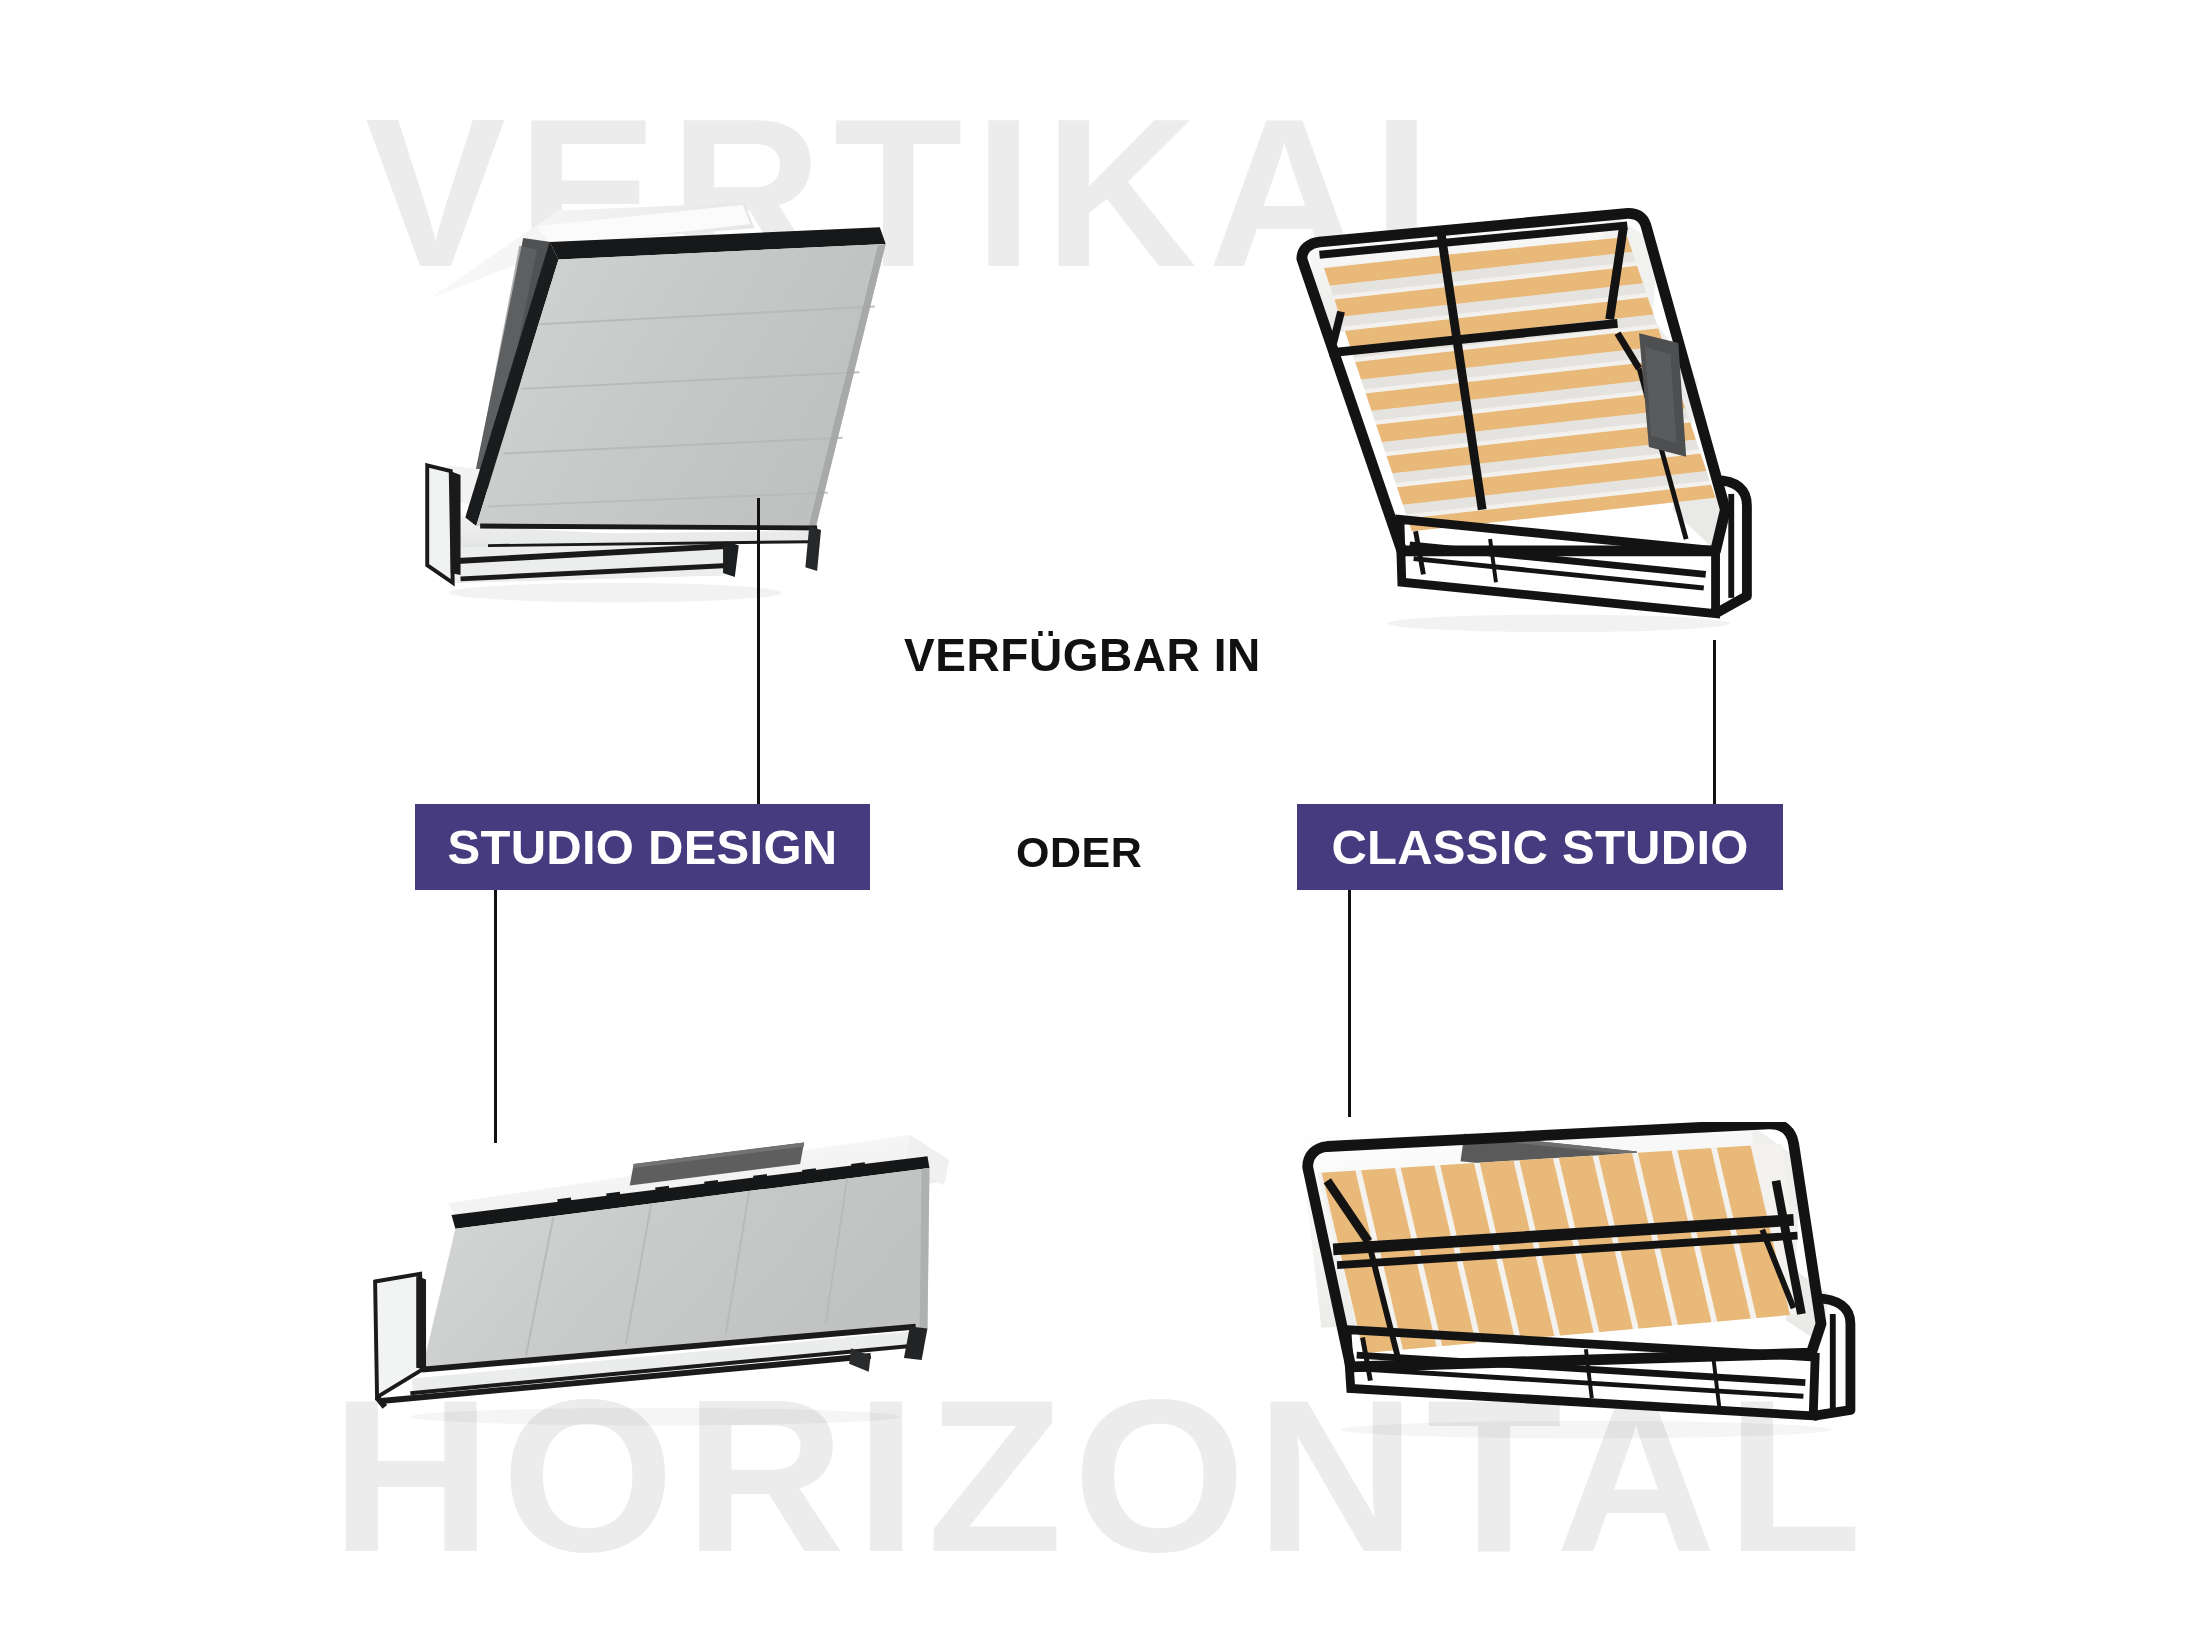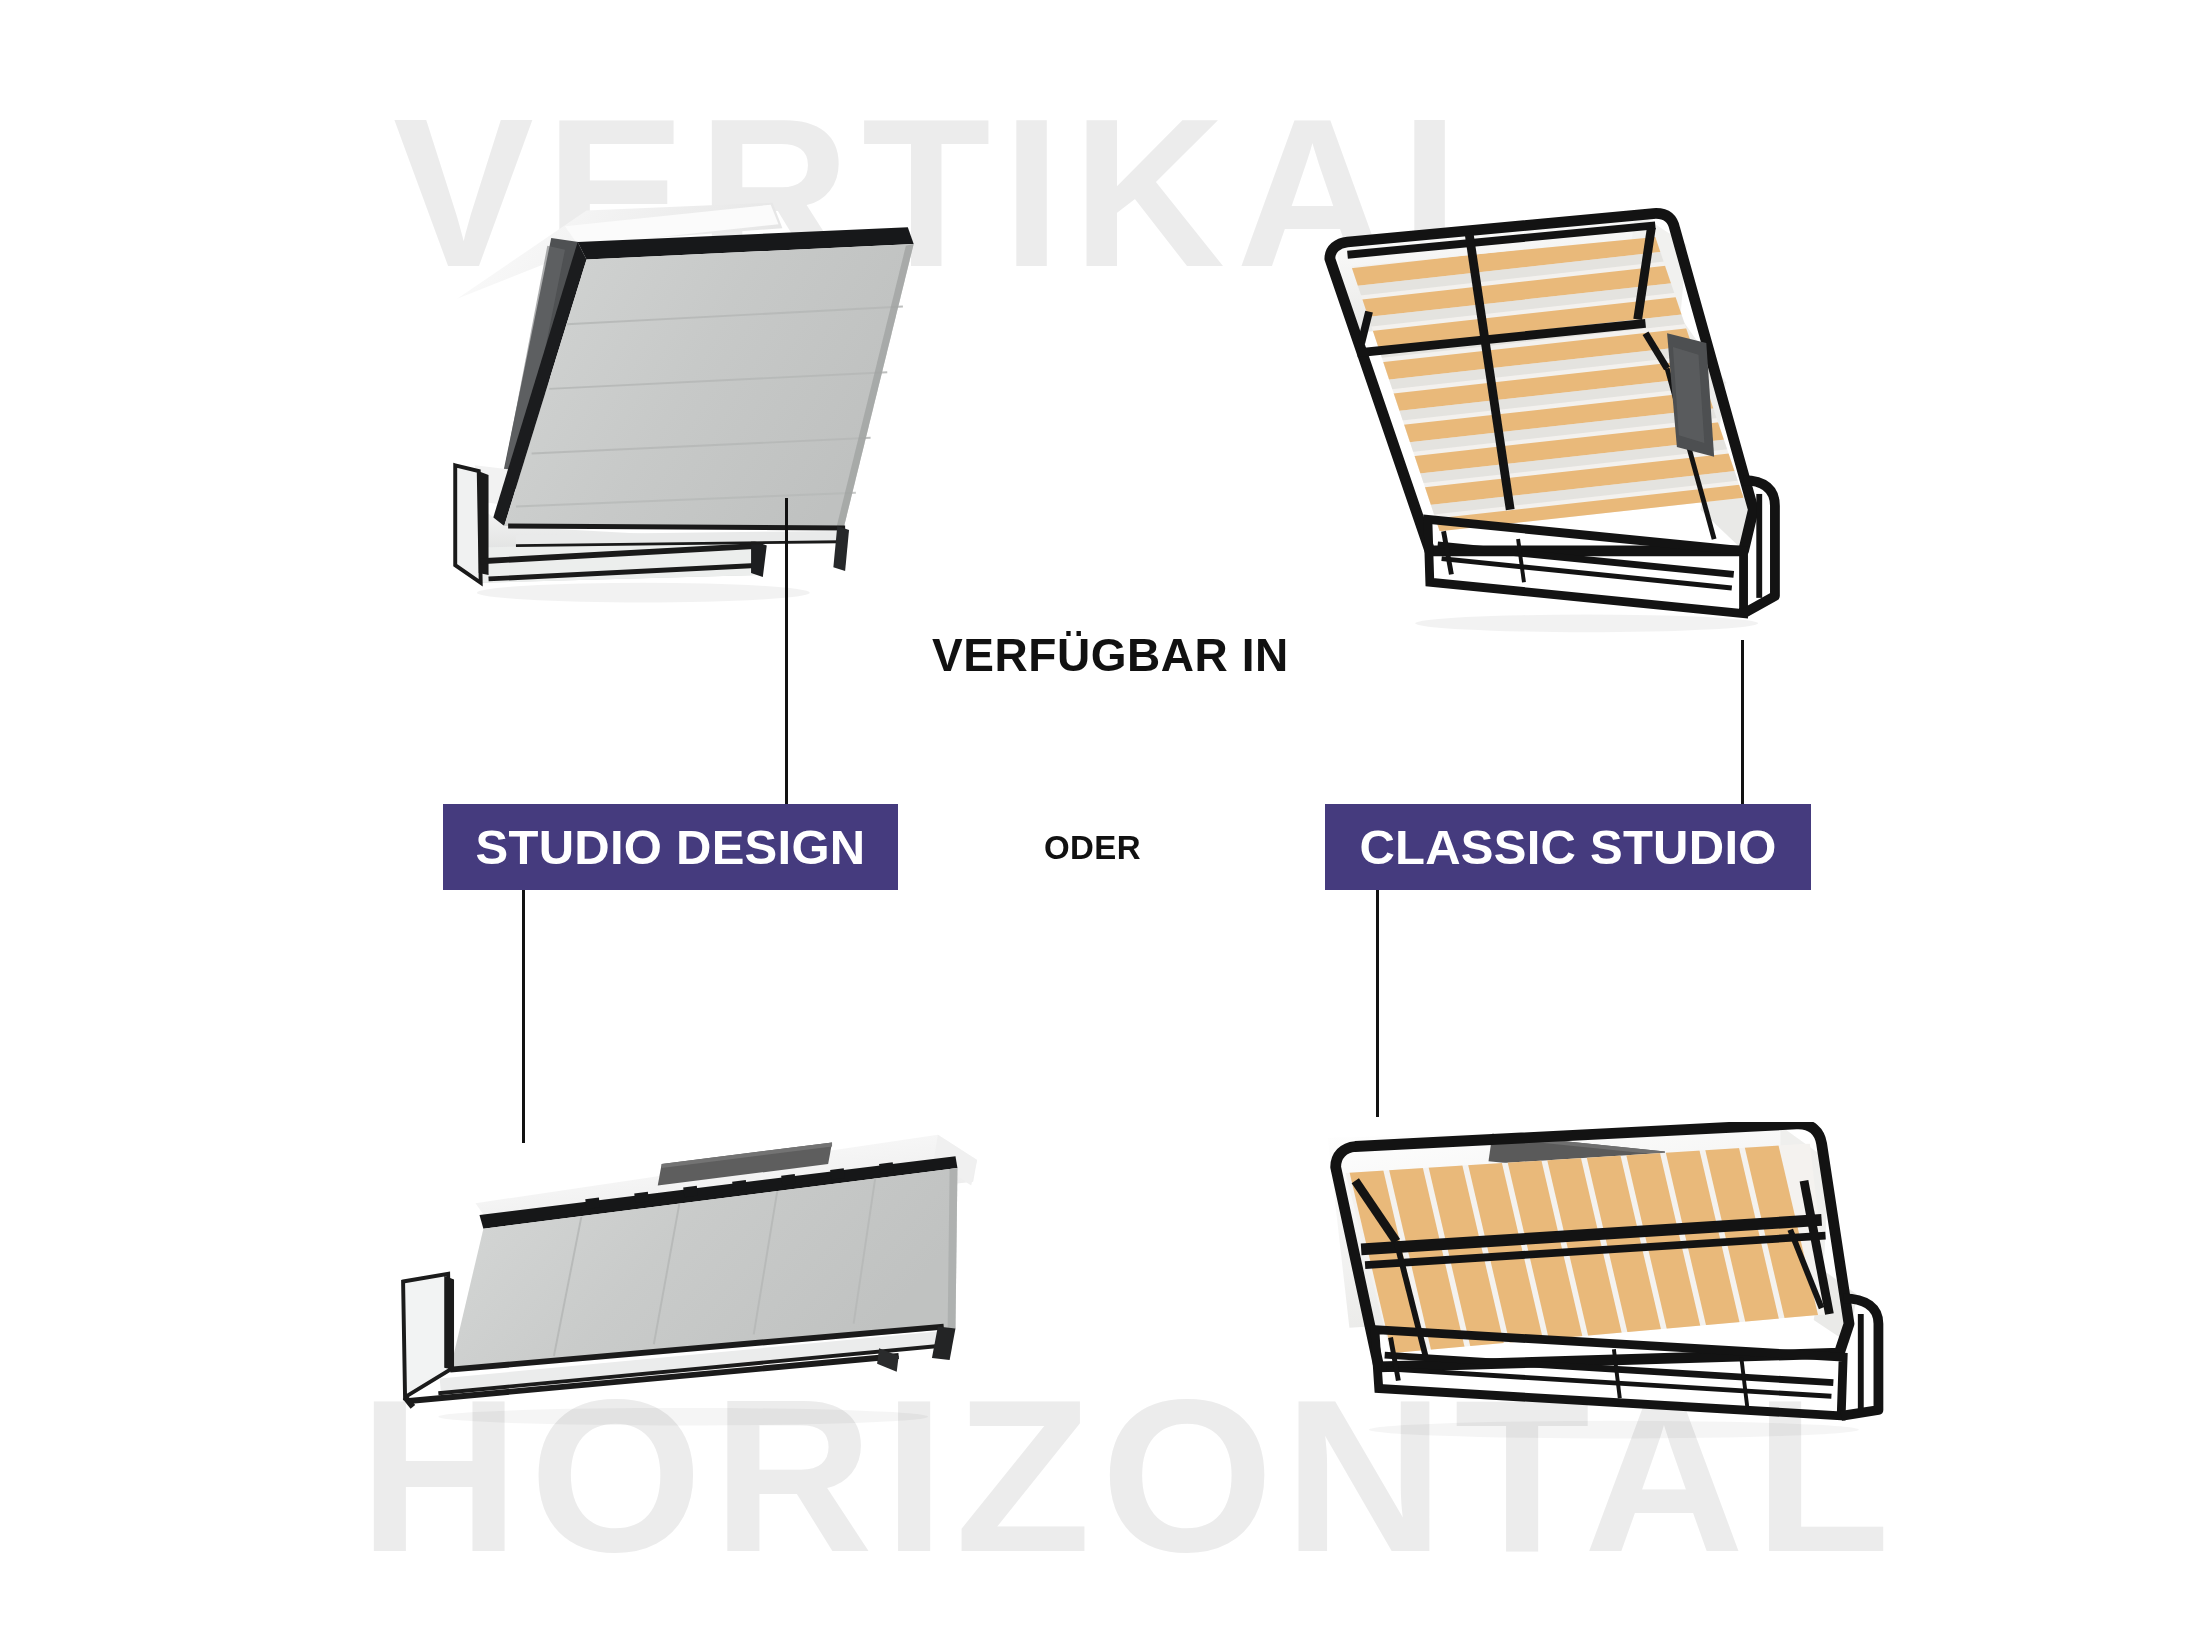--- a/index.html
+++ b/index.html
@@ -3,21 +3,21 @@
 <meta charset="utf-8">
 <style>
   html,body{margin:0;padding:0;}
   body{
     width:2201px;height:1651px;
     background:#ffffff;
     font-family:"Liberation Sans",sans-serif;
     overflow:hidden;
     position:relative;
   }
-  .stage{position:absolute;inset:0;width:2054px;height:1651px;margin-left:28px;}
+  .stage{position:absolute;inset:0;width:2054px;height:1651px;}
 
   
   .watermark{
     position:absolute;
     color:#ececec;
     font-weight:700;
     letter-spacing:0.02em;
     white-space:nowrap;
     user-select:none;
     line-height:1;
@@ -44,21 +44,21 @@
     white-space:nowrap;
     line-height:1;
   }
   #label-verfuegbar{
     left:904px;top:632px;
     font-size:46px;
     letter-spacing:0.012em;
   }
   #label-oder{
     left:1016px;top:831px;
-    font-size:33px;
+    font-size:43px;
     letter-spacing:0.012em;
   }
 
   
   .badge{
     position:absolute;
     background:#453B7E;
     display:flex;
     align-items:center;
     justify-content:center;

